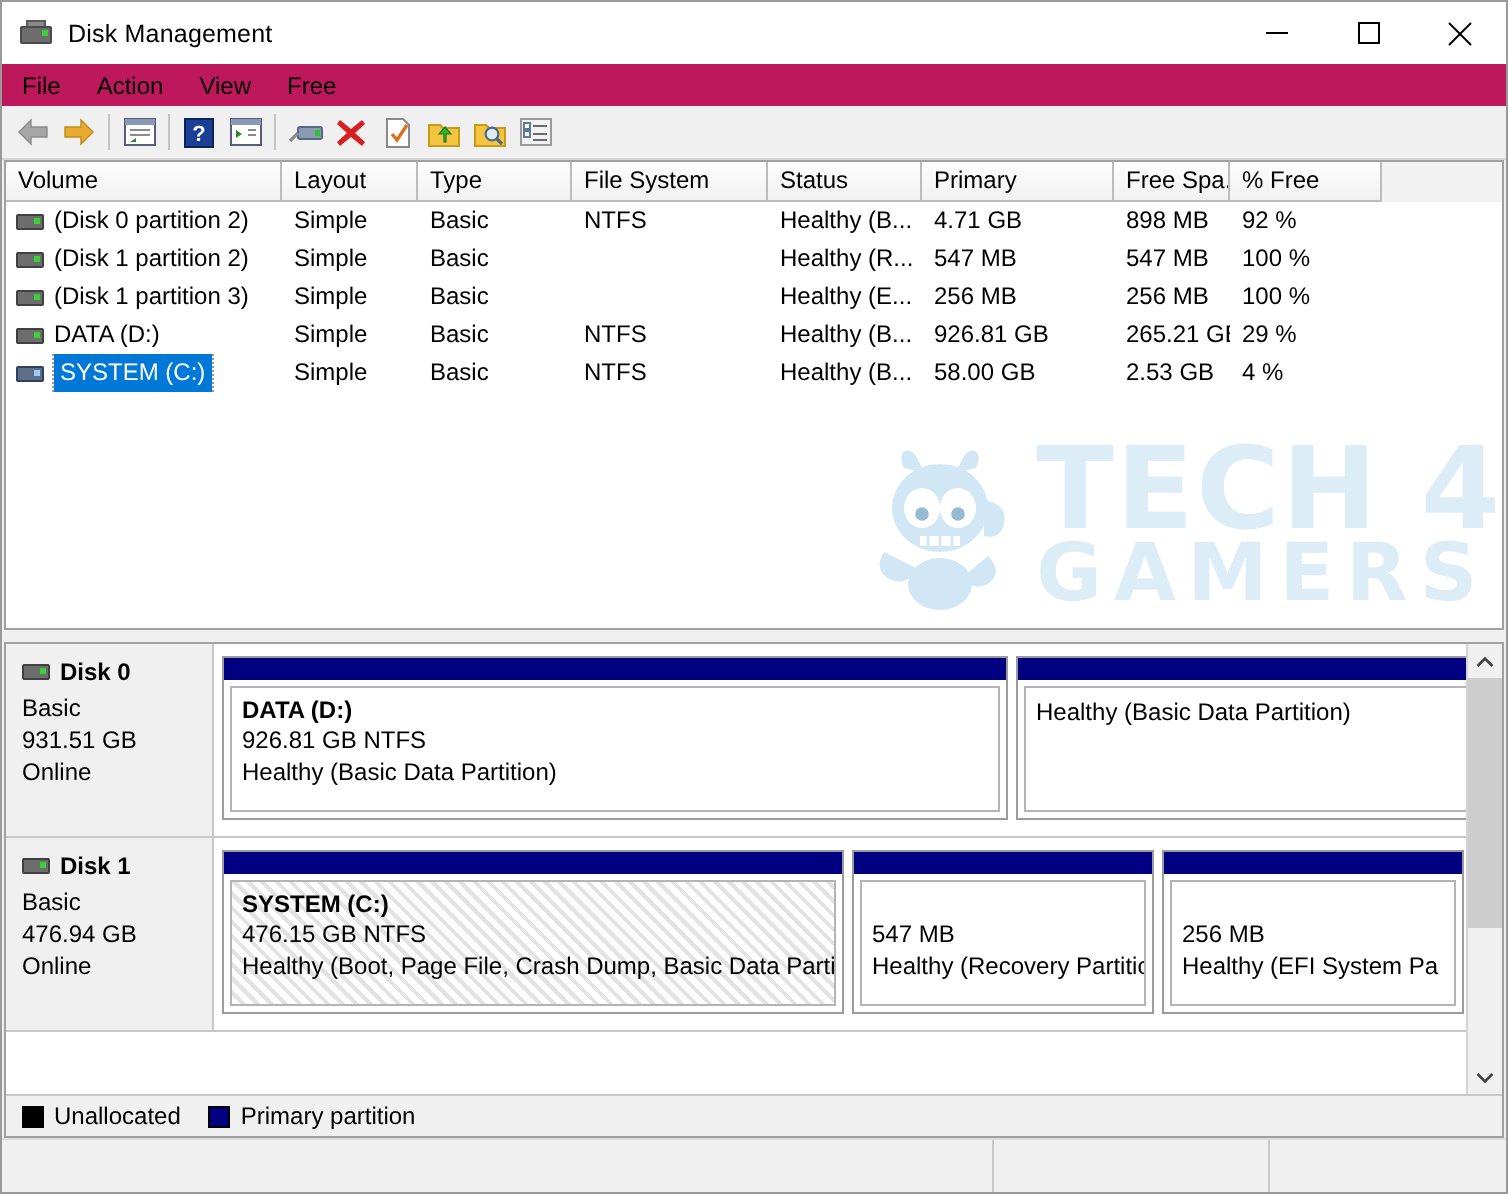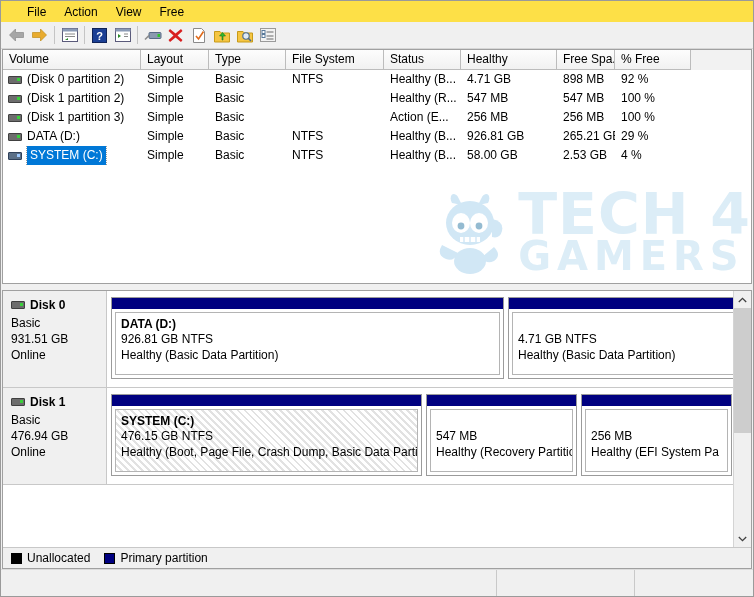--- a/index.html
+++ b/index.html
@@ -29,22 +29,22 @@
   .ti-body{position:absolute;left:0;top:4px;width:16px;height:9px;background:#6d6d6d;border:1px solid #4a4a4a;box-sizing:border-box;border-radius:1px;}
   .ti-led{position:absolute;right:2px;top:6px;width:3px;height:3px;background:#39d03a;}
   .ti-stand{position:absolute;left:3px;top:1px;width:10px;height:4px;background:#8a8a8a;border:1px solid #5a5a5a;box-sizing:border-box;}
   .title-text{font-size:12.5px;color:#000;letter-spacing:0.1px;}
   .winbtns{position:absolute;right:0;top:0;height:31px;display:flex;}
   .winbtn{width:46px;height:31px;display:flex;align-items:center;justify-content:center;}
   .winbtn svg{display:block;}
 
   
   .menubar{
-    height:21px;min-height:21px;background:#fde047;
-    display:flex;align-items:center;padding-left:17px;
+    height:21px;min-height:21px;background:#be185d;
+    display:flex;align-items:center;padding-left:1px;
   }
   .menuitem{padding:2px 9px;font-size:12px;color:#000;}
 
   
   .toolbar{
     height:26px;min-height:26px;background:#f0f0f0;
     display:flex;align-items:center;padding-left:4px;
     border-bottom:1px solid #d6d6d6;
   }
   .tbtn{width:23px;height:22px;display:flex;align-items:center;justify-content:center;}
@@ -168,20 +168,46 @@
   .stpane{border-right:1px solid #c9c9c9;box-sizing:border-box;padding:4px 6px;font-size:11px;color:#000;}
   .stpane.p1{flex:1 1 auto;}
   .stpane.p2{width:138px;}
   .stpane.p3{width:118px;border-right:none;}
 </style>
 </head>
 <body>
 
 <div class="window">
 
+  <div class="titlebar">
+    <div class="title-icon">
+      <div class="ti-stand"></div>
+        <div class="ti-body"></div>
+        <div class="ti-led"></div>
+    </div>
+    <span class="title-text">Disk Management</span>
+    <div class="winbtns">
+      <div class="winbtn">
+        <svg width="11" height="11" viewBox="0 0 11 11">
+            <line x1="0" y1="5.5" x2="11" y2="5.5" stroke="#000" stroke-width="1"></line>
+          </svg>
+      </div>
+      <div class="winbtn">
+        <svg width="11" height="11" viewBox="0 0 11 11">
+            <rect x="0.5" y="0.5" width="10" height="10" fill="none" stroke="#000" stroke-width="1"></rect>
+          </svg>
+      </div>
+      <div class="winbtn">
+        <svg width="12" height="12" viewBox="0 0 12 12">
+            <line x1="0.5" y1="0.5" x2="11.5" y2="11.5" stroke="#000" stroke-width="1"></line>
+            <line x1="11.5" y1="0.5" x2="0.5" y2="11.5" stroke="#000" stroke-width="1"></line>
+          </svg>
+      </div>
+    </div>
+  </div>
 
   <div class="menubar">
     <span class="menuitem">File</span>
     <span class="menuitem">Action</span>
     <span class="menuitem">View</span>
     <span class="menuitem">Free</span>
   </div>
 
   <div class="toolbar">
     <div class="tbtn">
@@ -265,21 +291,21 @@
   </div>
 
   <div class="listpane">
 
     <div class="hdrrow">
       <div class="hdrcell" style="width:138px">Volume</div>
       <div class="hdrcell" style="width:68px">Layout</div>
       <div class="hdrcell" style="width:77px">Type</div>
       <div class="hdrcell" style="width:98px">File System</div>
       <div class="hdrcell" style="width:77px">Status</div>
-      <div class="hdrcell" style="width:96px">Healthy</div>
+      <div class="hdrcell" style="width:96px">Primary</div>
       <div class="hdrcell" style="width:58px">Free Spa...</div>
       <div class="hdrcell" style="width:76px">% Free</div>
     </div>
 
     <div class="row">
       <div class="cell volcell" style="width:138px">
         <span class="volicon">
             <i></i>
           </span>
         <span class="voltext">(Disk 0 partition 2)</span>
@@ -312,21 +338,21 @@
     <div class="row">
       <div class="cell volcell" style="width:138px">
         <span class="volicon">
             <i></i>
           </span>
         <span class="voltext">(Disk 1 partition 3)</span>
       </div>
       <div class="cell" style="width:68px">Simple</div>
       <div class="cell" style="width:77px">Basic</div>
       <div class="cell" style="width:98px"></div>
-      <div class="cell" style="width:77px">Action (E...</div>
+      <div class="cell" style="width:77px">Healthy (E...</div>
       <div class="cell" style="width:96px">256 MB</div>
       <div class="cell" style="width:58px">256 MB</div>
       <div class="cell" style="width:76px">100 %</div>
     </div>
 
     <div class="row">
       <div class="cell volcell" style="width:138px">
         <span class="volicon">
             <i></i>
           </span>
@@ -411,21 +437,20 @@
               <div class="partbar"></div>
               <div class="partinner">
                 <div class="ptitle">DATA  (D:)</div>
                 <div class="pline">926.81 GB NTFS</div>
                 <div class="pline">Healthy (Basic Data Partition)</div>
               </div>
             </div>
             <div class="part" style="width:237px">
               <div class="partbar"></div>
               <div class="partinner">
-                <div class="pline" style="margin-top:14px">4.71 GB NTFS</div>
                 <div class="pline">Healthy (Basic Data Partition)</div>
               </div>
             </div>
           </div>
         </div>
 
         <div class="diskrow">
           <div class="diskinfo">
             <div class="disktitle">
               <span class="diskicon">

